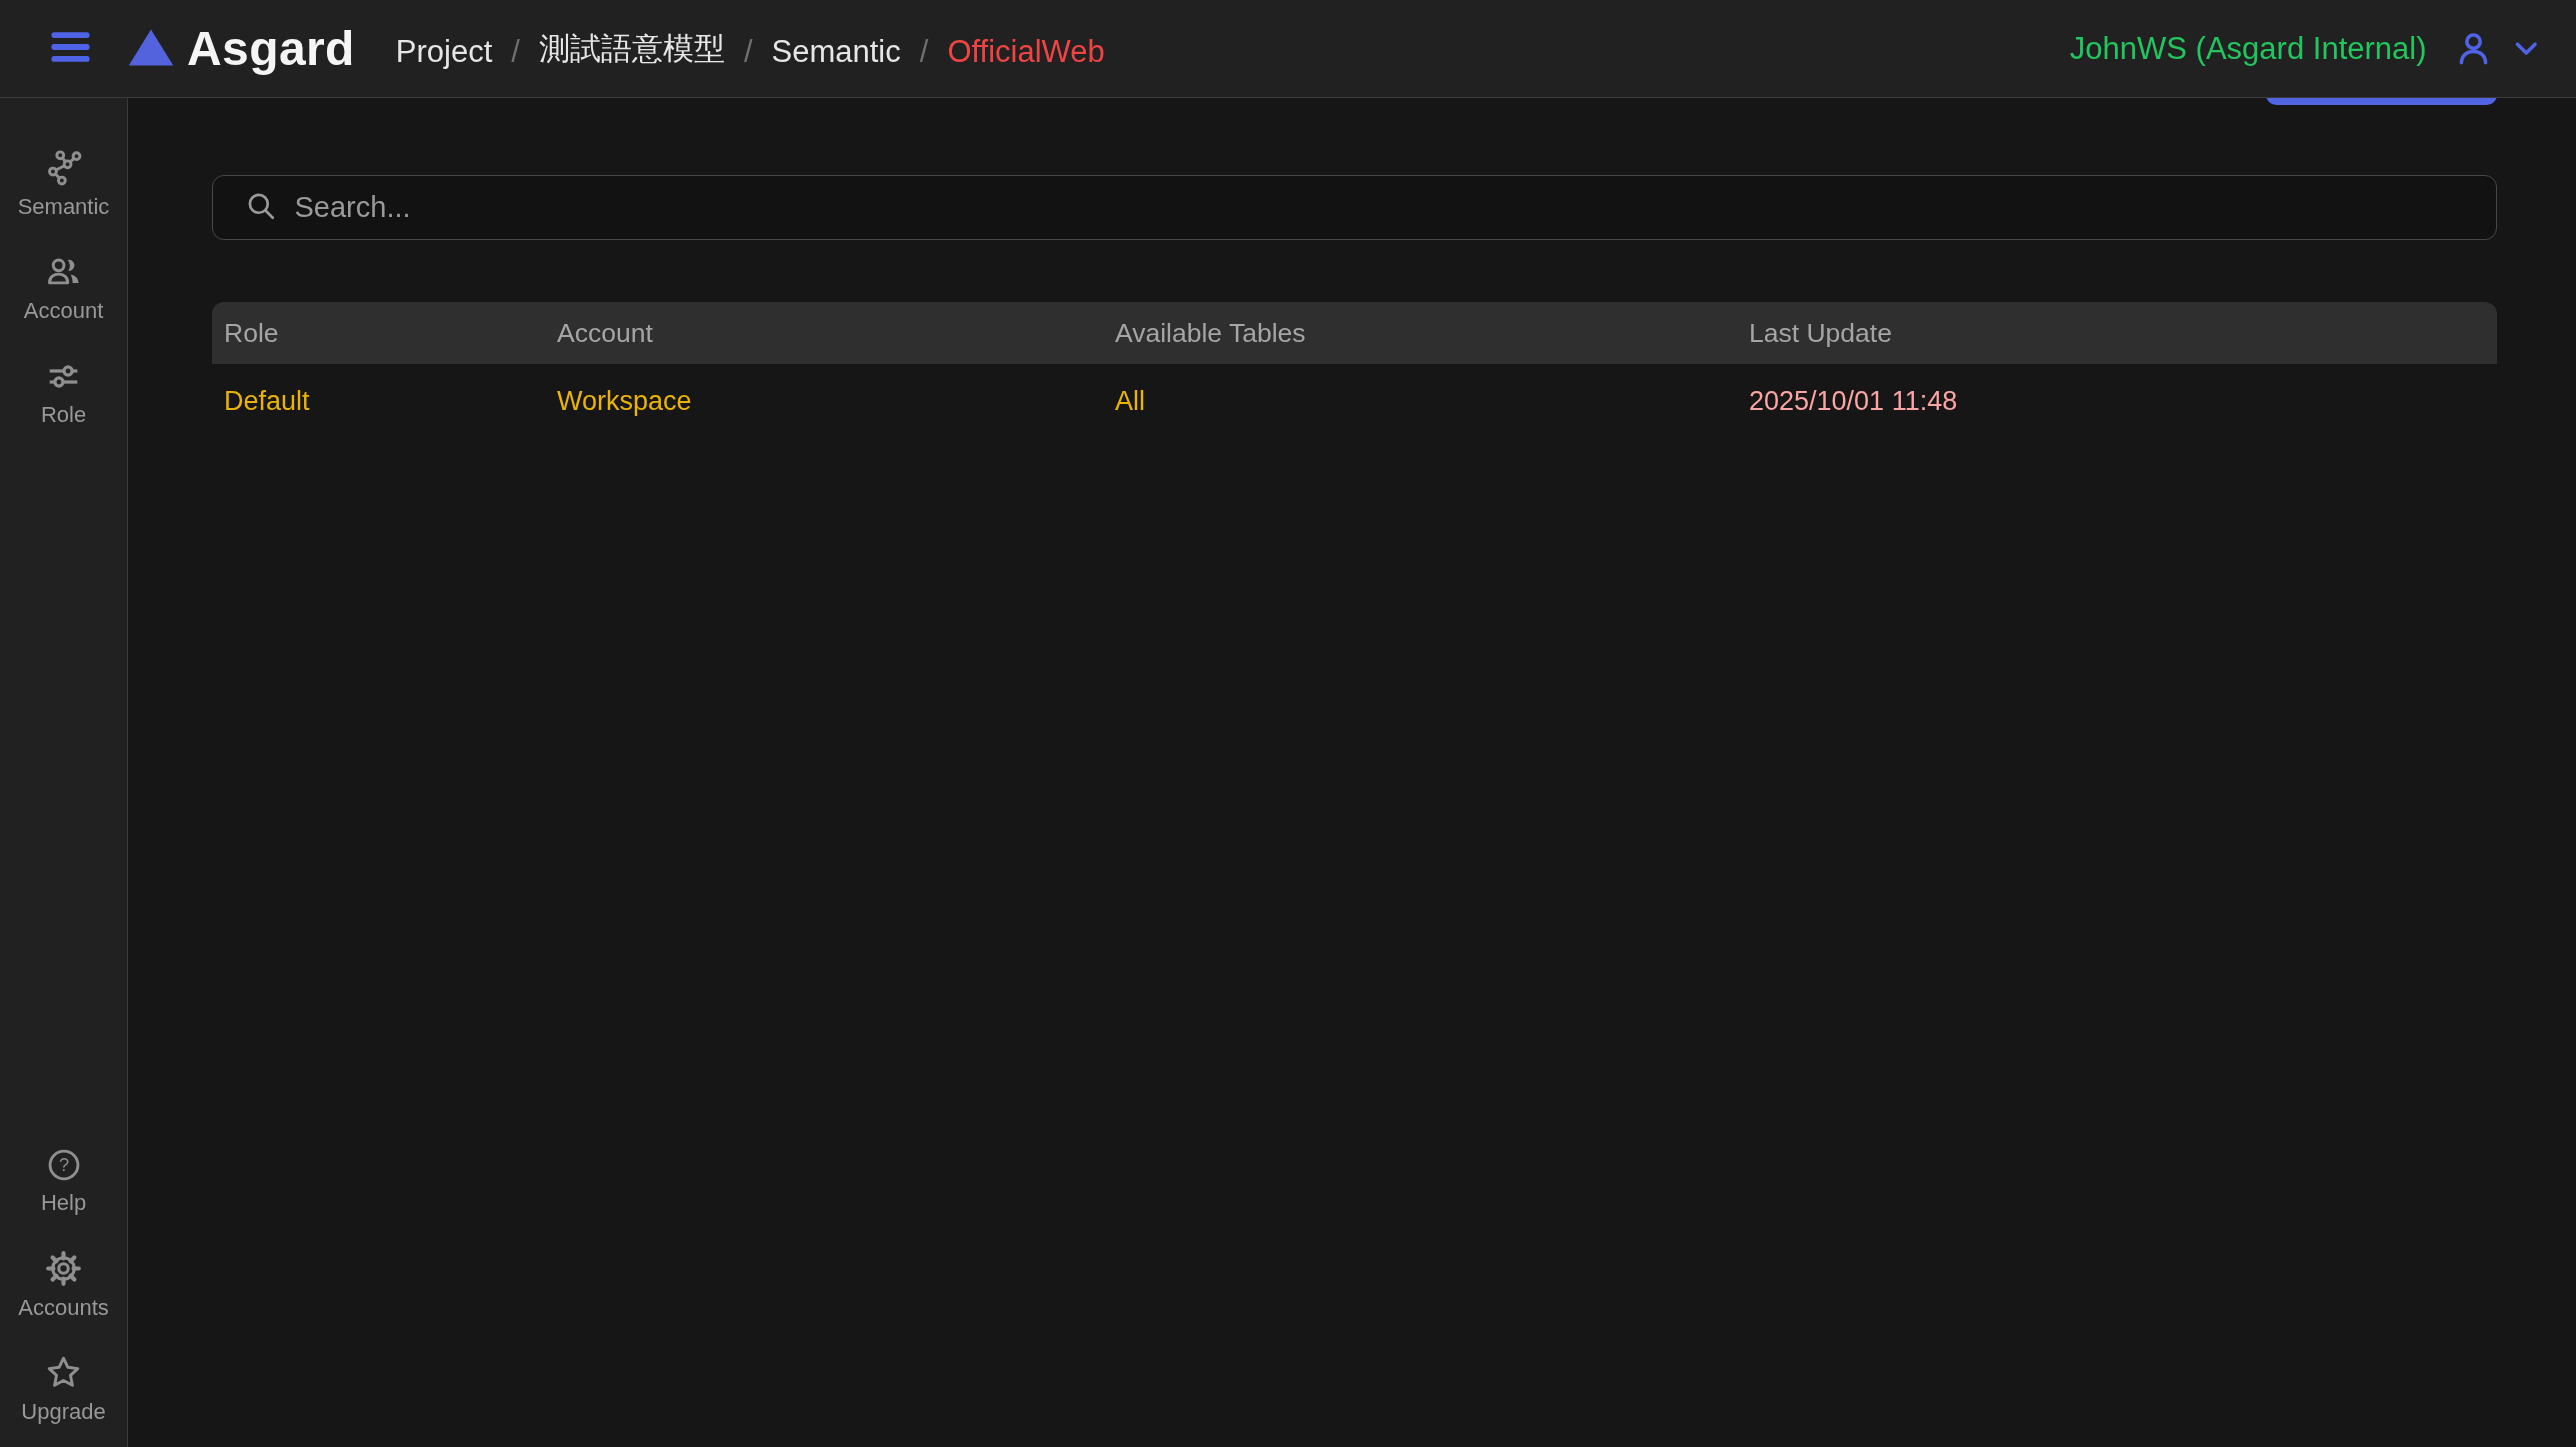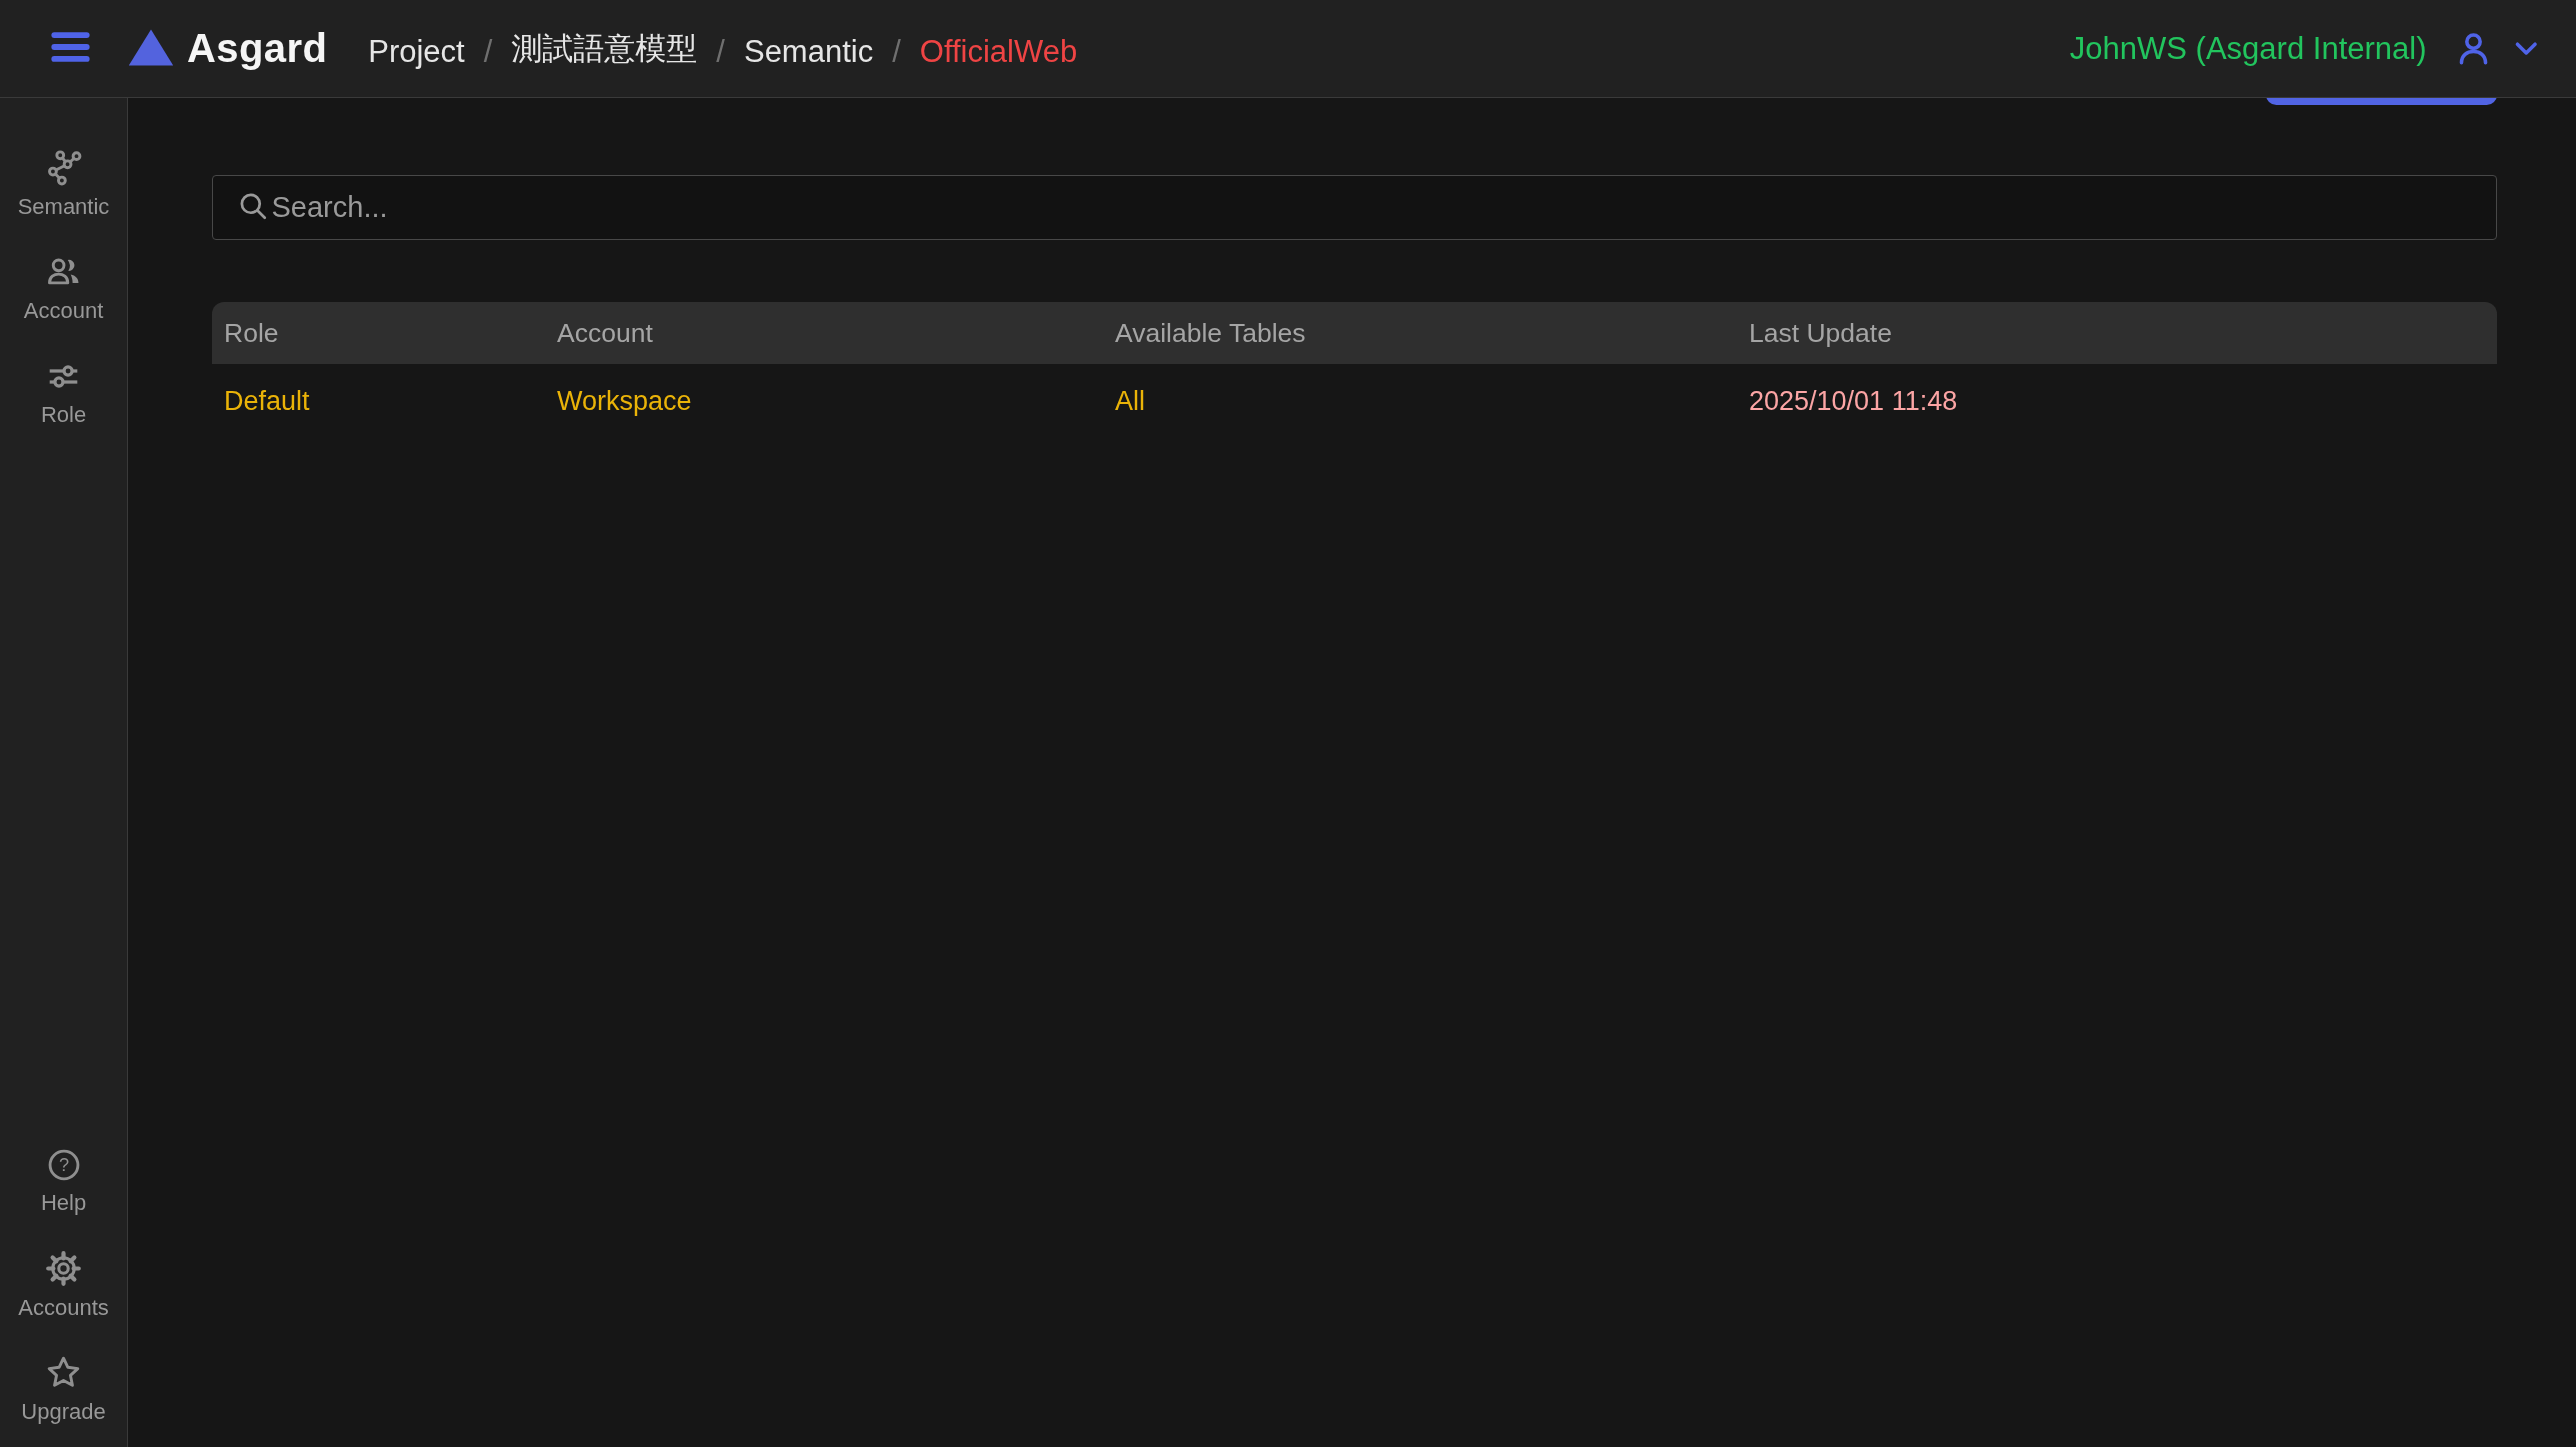--- a/index.html
+++ b/index.html
@@ -13,21 +13,21 @@
 
   
   .topbar {
     position:fixed; top:0; left:0; width:2576px; height:98px;
     background:#212121; border-bottom:1.7px solid #3a3a3a;
     display:flex; align-items:center;
     padding:0 34px 0 50px; z-index:5;
   }
   .hamburger { width:41px; height:36px; display:flex; align-items:center; justify-content:center; cursor:pointer; background:none; border:none; margin-right:36px; }
   .logo { display:flex; align-items:center; gap:12px; cursor:pointer; margin-right:41px; }
-  .logo-text { font-size:40px; font-weight:700; color:#f5f5f5; letter-spacing:0.4px; }
+  .logo-text { font-size:48px; font-weight:700; color:#f5f5f5; letter-spacing:0.4px; }
   .breadcrumb { display:flex; align-items:flex-end; font-size:31px; }
   .crumb { color:#e6e6e6; cursor:pointer; }
   .crumb.current { color:#ef4444; cursor:default; }
   .crumb-sep { color:#6f6f6f; margin:0 19px; }
   .spacer { flex:1; }
   .user-menu { display:flex; align-items:center; cursor:pointer; }
   .user-label { font-size:31px; color:#22c55e; margin-right:27px; }
   .user-menu svg { display:block; }
   .user-chevron { margin-left:17px; }
 
@@ -49,22 +49,22 @@
   .page-title { font-size:46px; font-weight:700; color:#ffffff; }
   .add-btn {
     display:flex; align-items:center; gap:19px;
     background:#5164e4; border:none; border-radius:10.3px;
     height:62px; padding:0 34px; cursor:pointer;
     color:#fff; font-size:27px; font-family:inherit;
   }
 
   .search-wrap {
     margin-top:70px; height:65px;
-    border:1.7px solid #484848; border-radius:4px; background:#121212;
-    display:flex; align-items:center; padding:0 24px; gap:2px;
+    border:1.7px solid #484848; border-radius:12px; background:#121212;
+    display:flex; align-items:center; padding:0 32px; gap:17px;
   }
   .search-input {
     flex:1; background:transparent; border:none; outline:none;
     color:#dddddd; font-size:29px; font-family:inherit;
   }
   .search-input::placeholder { color:#9a9a9a; }
 
   .table-wrap { margin-top:62px; }
   table { width:100%; border-collapse:collapse; table-layout:fixed; }
   thead tr { background:#2f2f2f; height:62px; }

